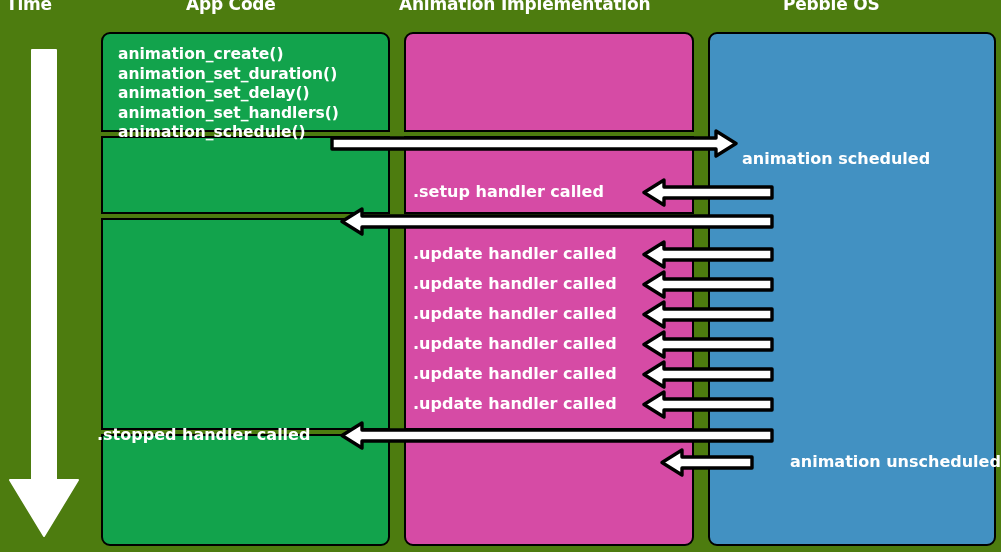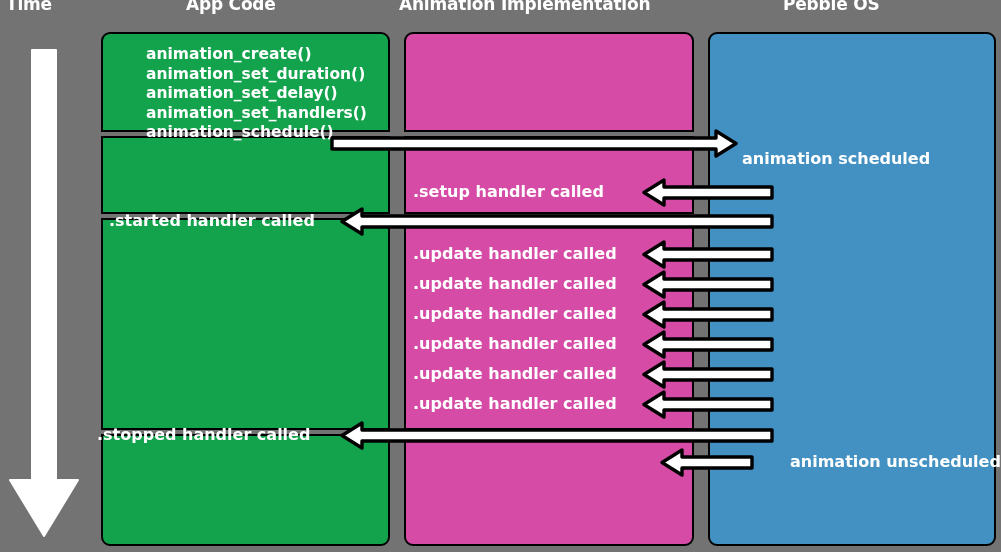--- a/index.html
+++ b/index.html
@@ -2,21 +2,21 @@
 <html><head>
 <meta charset="utf-8">
 <style>
   * { box-sizing: border-box; margin: 0; padding: 0; }
   html, body {
     width: 1001px; height: 552px;
     background: #000;
     font-family: "DejaVu Sans", "Liberation Sans", sans-serif;
     overflow: hidden;
   }
-  #stage { position: relative; width: 1001px; height: 552px; background: #737373; }
+  #stage { position: relative; width: 1001px; height: 552px; background: #4d7c0f; }
 
   
   .hdr {
     position: absolute;
     color: #fff;
     font-weight: bold;
     font-size: 17px;
     line-height: 17px;
     white-space: nowrap;
     letter-spacing: -0.2px;
@@ -63,21 +63,20 @@
   }
   .code-block {
     position: absolute;
     color: #fff;
     font-weight: bold;
     font-size: 15.5px;
     line-height: 19.5px;
     white-space: pre;
     left: 118px;
     top: 45px;
-    margin-left: 28px;
   }
 
   
   .arrow { position: absolute; }
 </style>
 </head>
 <body>
 
 <div id="stage">
 
@@ -160,16 +159,15 @@
   <div class="lane-label" style="left:754px; top:452px;padding-left:36px;">animation unscheduled</div>
 
   <div class="lane-label" style="left:413px; top:182px;">.setup handler called</div>
   <div class="lane-label" style="left:413px; top:244px;">.update handler called</div>
   <div class="lane-label" style="left:413px; top:274px;">.update handler called</div>
   <div class="lane-label" style="left:413px; top:304px;">.update handler called</div>
   <div class="lane-label" style="left:413px; top:334px;">.update handler called</div>
   <div class="lane-label" style="left:413px; top:364px;">.update handler called</div>
   <div class="lane-label" style="left:413px; top:394px;">.update handler called</div>
 
-  <div class="lane-label" style="left:109px; top:211px;">.started handler called</div>
   <div class="lane-label" style="left:97px; top:425px;">.stopped handler called</div>
 
 </div>
 
 </body></html>

